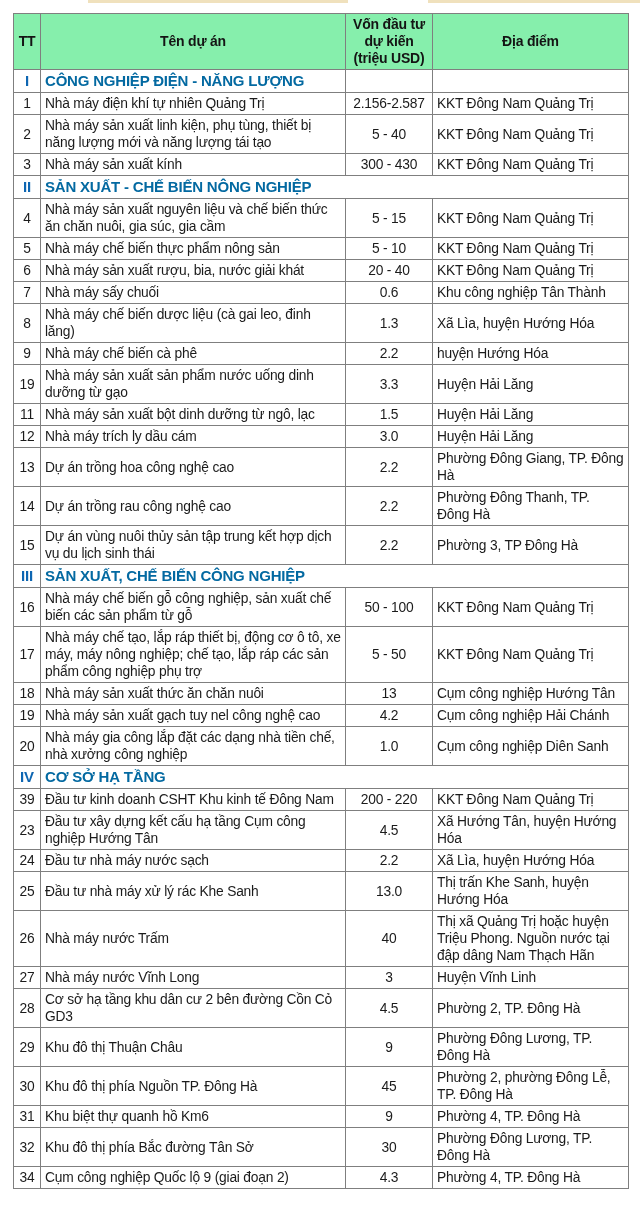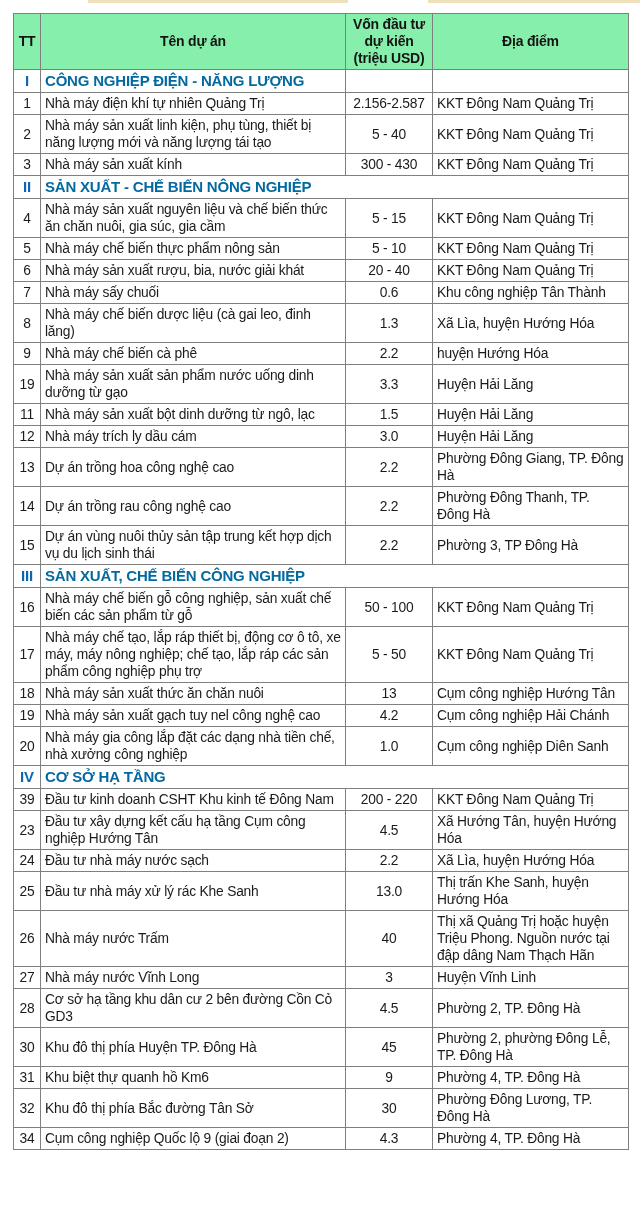--- a/index.html
+++ b/index.html
@@ -234,22 +234,28 @@
             <td class="money">3</td>
             <td class="loc">Huyện Vĩnh Linh</td>
           </tr>
         <tr>
             <td class="tt">28</td>
             <td class="name">Cơ sở hạ tầng khu dân cư 2 bên đường Cồn Cỏ GD3</td>
             <td class="money">4.5</td>
             <td class="loc">Phường 2, TP. Đông Hà</td>
           </tr>
         <tr>
+            <td class="tt">29</td>
+            <td class="name">Khu đô thị Thuận Châu</td>
+            <td class="money">9</td>
+            <td class="loc">Phường Đông Lương, TP. Đông Hà</td>
+          </tr>
+        <tr>
             <td class="tt">30</td>
-            <td class="name">Khu đô thị phía Huyện TP. Đông Hà</td>
+            <td class="name">Khu đô thị phía Nguồn TP. Đông Hà</td>
             <td class="money">45</td>
             <td class="loc">Phường 2, phường Đông Lễ, TP. Đông Hà</td>
           </tr>
         <tr>
             <td class="tt">31</td>
             <td class="name">Khu biệt thự quanh hồ Km6</td>
             <td class="money">9</td>
             <td class="loc">Phường 4, TP. Đông Hà</td>
           </tr>
         <tr>

